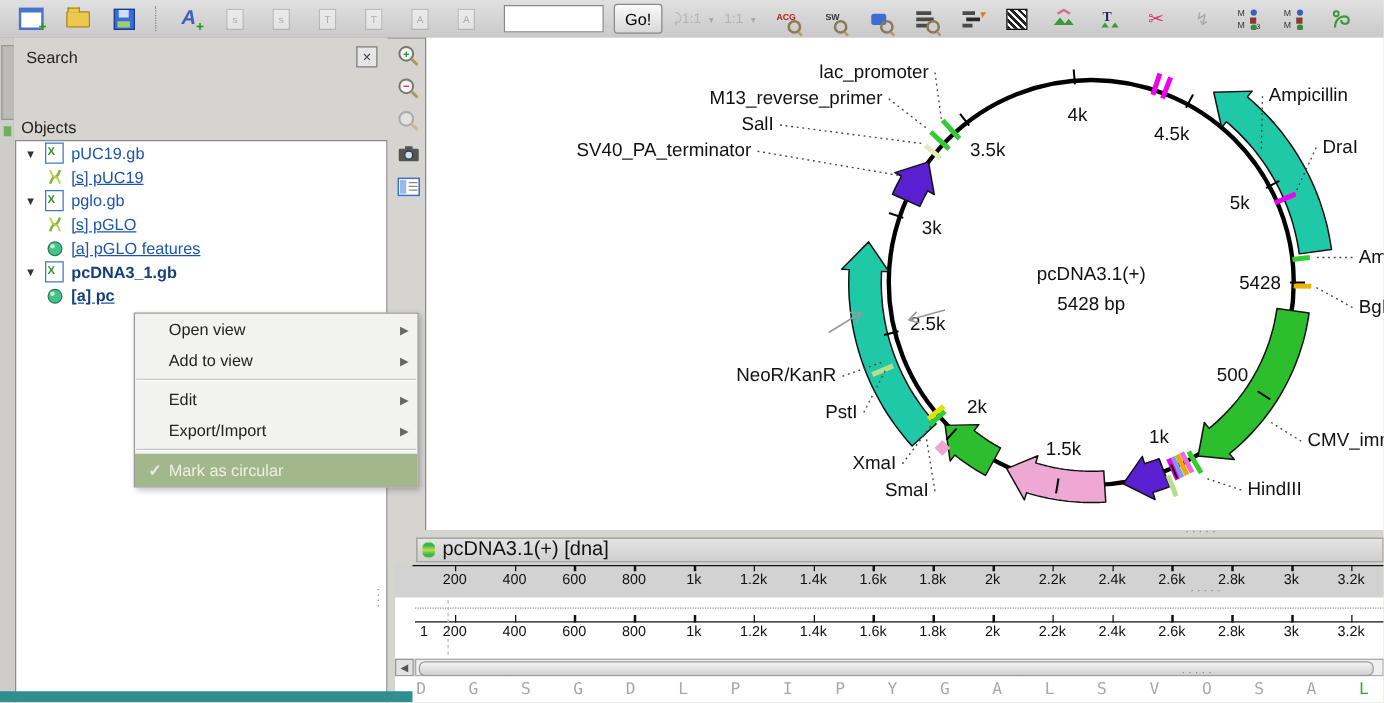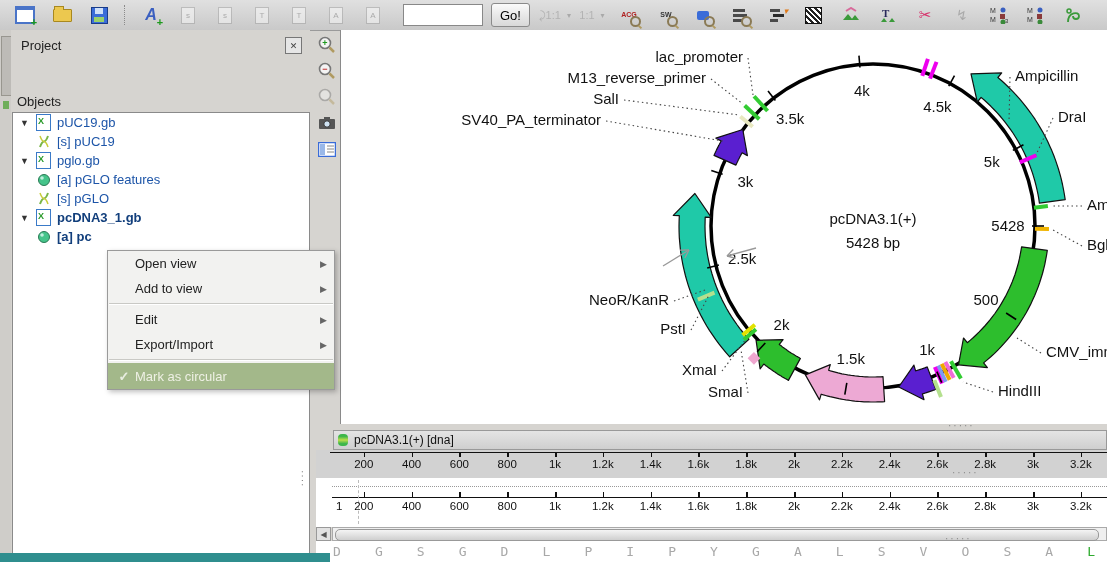--- a/index.html
+++ b/index.html
@@ -40,35 +40,35 @@
   .pp-search .sicon{width:11px;height:11px;border:2px solid #8ab0d8;border-radius:50%;margin-left:8px;position:relative;flex:none;}
   .pp-search .sicon:after{content:"";position:absolute;right:-4px;bottom:-4px;width:5px;height:2px;background:#b09a60;transform:rotate(45deg);}
   .pp-search .ph{margin-left:8px;color:#909090;font-size:13px;}
   .pp-objects{position:absolute;left:6px;top:64px;font-size:13px;color:#222;}
   .tree-box{position:absolute;left:1px;top:82px;width:296px;height:468px;background:#fff;border:1px solid #8a8a8a;overflow:hidden;}
   .trow{position:relative;height:19px;display:flex;align-items:center;color:#1d55a8;font-size:13px;white-space:nowrap;}
   .trow .exp{width:10px;margin-left:7px;font-size:9px;color:#333;flex:none;}
   .trow .ticon{margin-left:6px;flex:none;display:flex;}
   .trow .lbl{margin-left:6px;}
   .trow.bold .lbl{font-weight:bold;color:#123f7c;}
-  .trow.child{padding-left:18px;}
+  .trow.child{padding-left:18px;text-decoration:underline;}
   .trow.selected{background:#9ab080;outline:1px dotted #4a4a4a;outline-offset:-1px;}
   .trow.selected .lbl{color:#26301c;font-weight:bold;}
   .vgrip{position:absolute;left:297px;top:440px;color:#8a8a8a;font-size:10px;letter-spacing:1px;transform:rotate(90deg);transform-origin:left top;}
   
   .zoom-strip{position:absolute;left:314px;top:34px;width:26px;height:130px;display:flex;flex-direction:column;align-items:center;gap:4px;}
   .zs-btn{width:22px;height:22px;display:flex;align-items:center;justify-content:center;position:relative;}
   
   .map-area{position:absolute;left:340px;top:30px;width:767px;height:394px;background:#fff;border-left:1px solid #8a8a8a;}
   
   .grip{position:absolute;color:#8a8a8a;font-size:10px;letter-spacing:2px;line-height:6px;}
   
   .bp-title{position:absolute;left:333px;top:430px;width:774px;height:20px;background:linear-gradient(#e4e4e4,#cfcfcf);border:1px solid #999;display:flex;align-items:center;box-sizing:border-box;}
   .bp-title .helix{width:10px;height:12px;margin-left:4px;flex:none;background:linear-gradient(180deg,#3db64a 20%,#bede4a 50%,#3db64a 80%);border-radius:4px;}
-  .bp-title .t{margin-left:6px;font-size:12px;color:#111;text-align:center;}
+  .bp-title .t{margin-left:6px;font-size:16px;color:#111;text-align:center;}
   .wrench-btn{position:absolute;left:316px;top:452px;width:16px;height:16px;border:1px solid #aaa;background:#e2e2e2;display:flex;align-items:center;justify-content:center;}
   .wrench-btn i{width:9px;height:9px;background:#e0b400;clip-path:polygon(0 100%,100% 0,100% 45%,45% 100%);display:block;}
   .overview{position:absolute;left:316px;top:450px;width:791px;height:28px;background:#d2d2d2;}
   .overview .baseline{position:absolute;left:14px;right:0;top:2px;border-top:1.5px solid #111;}
   .ov-tick{position:absolute;top:2px;width:1.5px;height:5px;background:#111;}
   .ov-lbl{position:absolute;top:8px;font-size:11.5px;color:#111;transform:translateX(-50%);}
   .detail{position:absolute;left:316px;top:478px;width:791px;height:49px;background:#fff;}
   .detail .dotline{position:absolute;left:16px;right:0;top:8px;border-top:1px dotted #999;}
   .detail .baseline{position:absolute;left:16px;right:0;top:19px;border-top:1.5px solid #111;}
   .dt-tick{position:absolute;top:14px;width:1.5px;height:6px;background:#111;}
@@ -226,21 +226,21 @@
     </div>
 
   <div class="left-strip">
     <div class="left-tab">
         <i></i>
       </div>
   </div>
 
   <div class="project-panel">
     <div class="pp-header">
-      <span class="pp-title">Project</span>
+      <span class="pp-title">Search</span>
       <span class="pp-close">✕</span>
     </div>
     <div class="pp-objects">Objects</div>
     <div class="tree-box" id="tree-box">
         <div class="trow">
           <span class="exp">▼</span>
           <span class="ticon">
             <span class="docicon"></span>
           </span>
           <span class="lbl">pUC19.gb</span>
@@ -256,35 +256,35 @@
         </div>
         <div class="trow">
           <span class="exp">▼</span>
           <span class="ticon">
             <span class="docicon"></span>
           </span>
           <span class="lbl">pglo.gb</span>
         </div>
         <div class="trow child">
           <span class="ticon">
+            <svg width="14" height="15">
+              <path d="M3 13 C7 2 7 13 11 2" stroke="#7ab648" stroke-width="2" fill="none"></path>
+              <path d="M3 2 C7 13 7 2 11 13" stroke="#c8cc3a" stroke-width="1.5" fill="none"></path>
+            </svg>
+          </span>
+          <span class="lbl">[s] pGLO</span>
+        </div>
+        <div class="trow child">
+          <span class="ticon">
             <svg width="14" height="14">
               <circle cx="7" cy="7" r="5.5" fill="#45c48a" stroke="#2a7a55"></circle>
               <circle cx="5" cy="5" r="1.8" fill="#bfeedd"></circle>
             </svg>
           </span>
           <span class="lbl">[a] pGLO features</span>
-        </div>
-        <div class="trow child">
-          <span class="ticon">
-            <svg width="14" height="15">
-              <path d="M3 13 C7 2 7 13 11 2" stroke="#7ab648" stroke-width="2" fill="none"></path>
-              <path d="M3 2 C7 13 7 2 11 13" stroke="#c8cc3a" stroke-width="1.5" fill="none"></path>
-            </svg>
-          </span>
-          <span class="lbl">[s] pGLO</span>
         </div>
         <div class="trow bold">
           <span class="exp">▼</span>
           <span class="ticon">
             <span class="docicon"></span>
           </span>
           <span class="lbl">pcDNA3_1.gb</span>
         </div>
         <div class="trow child bold">
           <span class="ticon">

